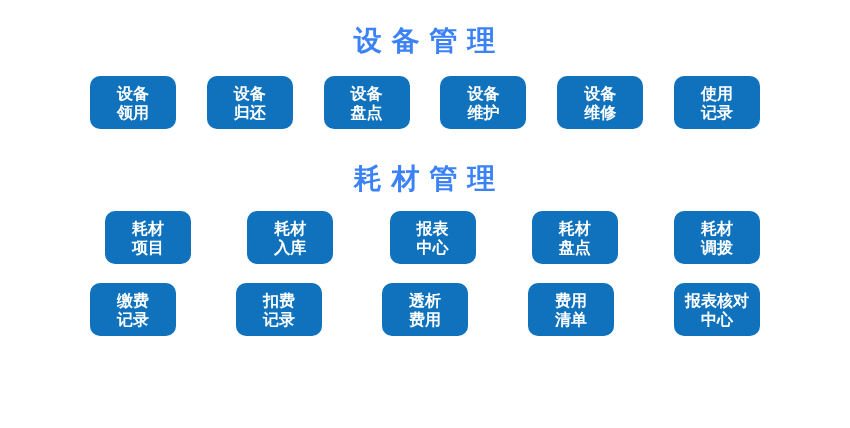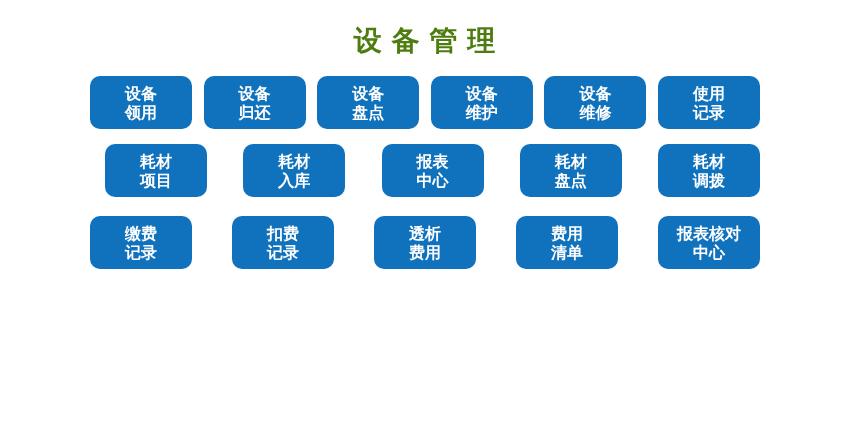--- a/index.html
+++ b/index.html
@@ -12,42 +12,42 @@
     font-family: "Liberation Sans", sans-serif;
     overflow: hidden;
   }
   .board {
     width: 670px;
     margin: 0 auto;
   }
   .section-title {
     text-align: center;
     font-weight: bold;
-    color: #4d7c0f;
+    color: #3b82f6;
     font-size: 28px;
     line-height: 34px;
     letter-spacing: 1px;
   }
   .title-1 { margin-top: 24px; }
   .title-2 { margin-top: 33px; }
   .title-3 { margin-top: 35px; }
   .btn-row {
     display: flex;
     justify-content: space-between;
     align-items: center;
   }
   .row-1 { margin-top: 18px; }
   .row-2 { margin-top: 15px; margin-left: 15px; }
   .row-3 { margin-top: 19px; }
   .grid-btn {
     background: #1072BC;
     color: #ffffff;
     border: none;
     border-radius: 10px;
-    width: 102px;
+    width: 86px;
     height: 53px;
     padding: 2px 2px;
     font-family: inherit;
     font-weight: bold;
     font-size: 16px;
     line-height: 19px;
     text-align: center;
     display: flex;
     flex-direction: column;
     justify-content: center;
@@ -83,20 +83,21 @@
       </button>
       <button class="grid-btn">
         <span>设备</span>
         <span>维修</span>
       </button>
       <button class="grid-btn">
         <span>使用</span>
         <span>记录</span>
       </button>
     </div>
+    <div class="section-title title-2">耗 材 管 理</div>
     <div class="btn-row row-2">
       <button class="grid-btn">
         <span>耗材</span>
         <span>项目</span>
       </button>
       <button class="grid-btn">
         <span>耗材</span>
         <span>入库</span>
       </button>
       <button class="grid-btn">

